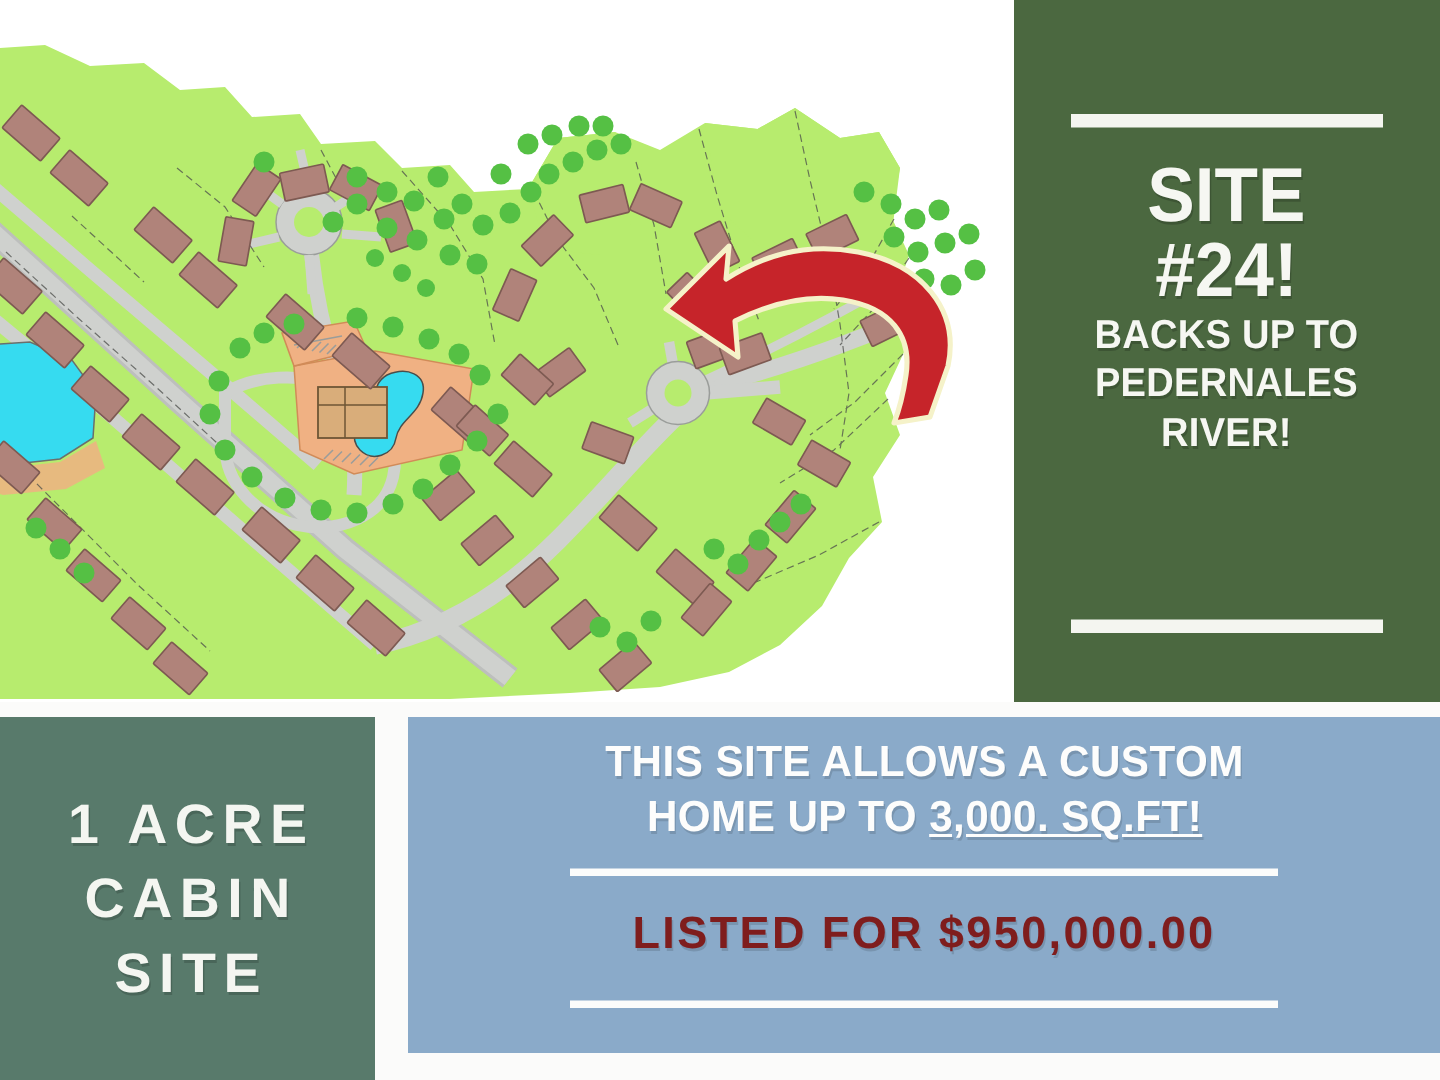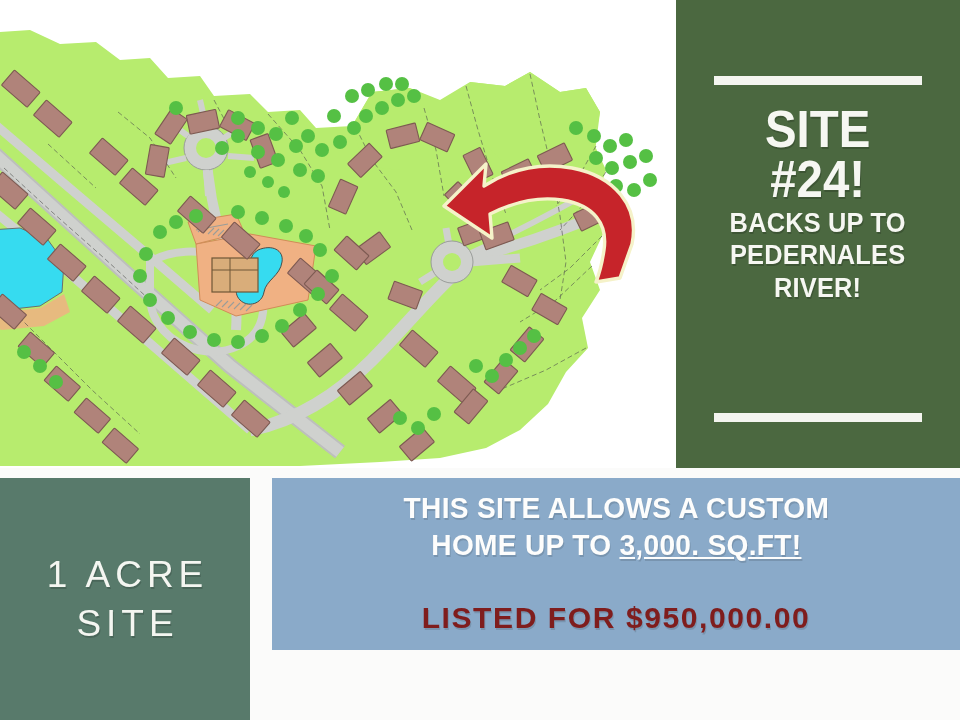--- a/index.html
+++ b/index.html
@@ -45,29 +45,29 @@
     transform:scaleX(.94); transform-origin:center;
   }
 
   
   .acre-panel{
     position:absolute; left:0px; top:478px; width:250px; height:242px;
     background:#587a6b;
     display:flex; align-items:center; justify-content:center;
   }
   .acre-text{
-    text-align:center; color:#f4f6f1; font-weight:normal;
+    text-align:center; color:#f4f6f1; font-weight:bold;
     font-size:37px; line-height:1.33; letter-spacing:5px;
     text-shadow:1px 2px 0 rgba(0,0,0,.16);
     padding-left:5px;
   }
 
   
   .offer-panel{
-    position:absolute; left:272px; top:478px; width:688px; height:172px;
+    position:absolute; left:272px; top:478px; width:688px; height:224px;
     background:#8aaac9;
     display:flex; flex-direction:column; align-items:center;
     padding-top:12px;
   }
   .offer-head{
     color:#fdfdfc; font-weight:bold; font-size:29px; line-height:1.27;
     text-align:center; letter-spacing:.3px;
     text-shadow:1px 2px 0 rgba(0,0,0,.13);
     transform:scaleX(.97); transform-origin:center;
   }
@@ -475,20 +475,21 @@
       <div class="site-small">BACKS UP TO</div>
       <div class="site-small">PEDERNALES</div>
       <div class="site-small">RIVER!</div>
     </div>
     <div class="rule-bar rule-bot"></div>
   </div>
 
   <div class="acre-panel">
     <div class="acre-text">
       <div>1 ACRE</div>
+      <div>CABIN</div>
       <div>SITE</div>
     </div>
   </div>
 
   <div class="offer-panel">
     <div class="offer-head">
       <div>THIS SITE ALLOWS A CUSTOM</div>
       <div>
         <span>HOME UP TO </span><span class="u">3,000. SQ.FT!</span>
       </div>

